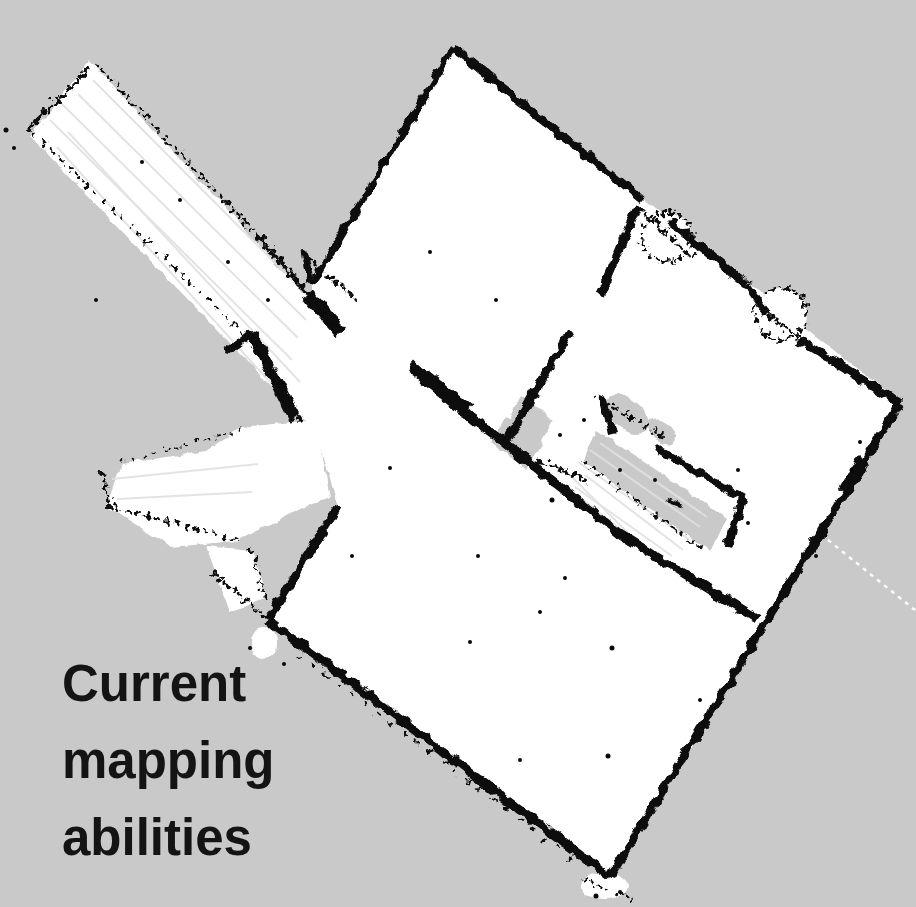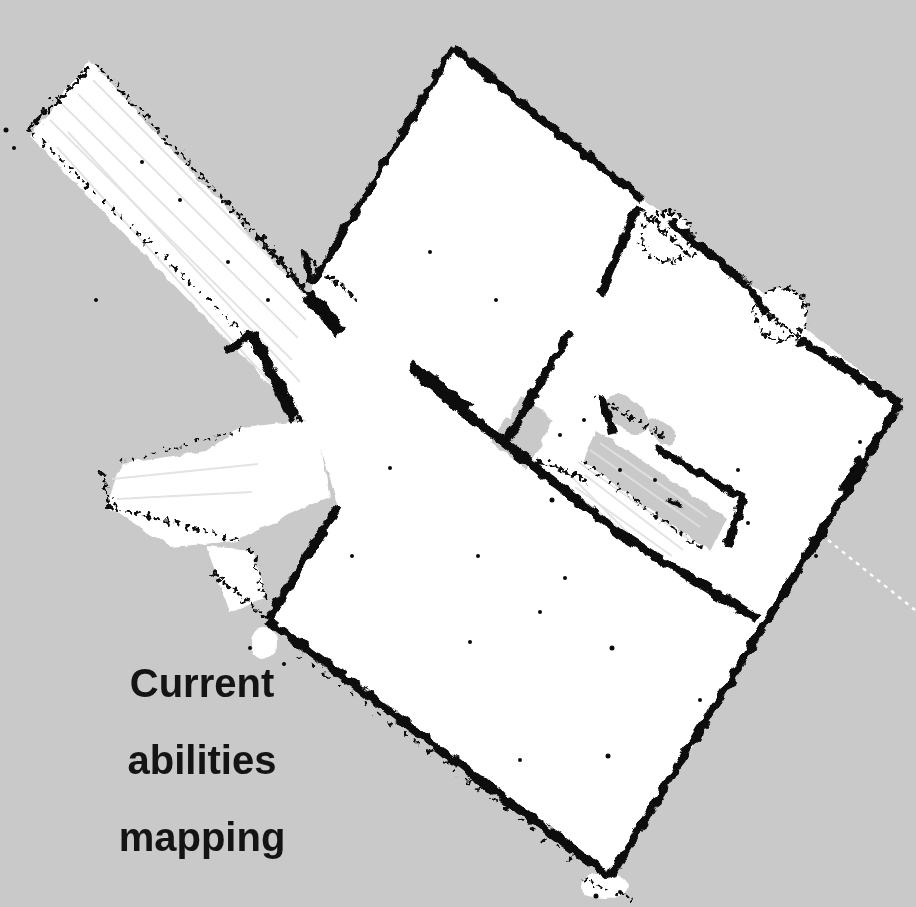--- a/index.html
+++ b/index.html
@@ -3,21 +3,21 @@
 <meta charset="utf-8">
 <style>
   html,body{margin:0;padding:0;background:#c9c9c9;}
   .stage{
     position:relative;width:916px;height:907px;overflow:hidden;
     background:#c9c9c9;font-family:"Liberation Sans",sans-serif;
   }
   .stage svg{display:block;position:absolute;left:0;top:0;}
   .caption{
     position:absolute;left:62px;top:645px;width:280px;
-    text-align:center;font-size:40px;font-weight:700;line-height:77px;
+    font-size:51px;font-weight:700;line-height:77px;
     color:#141414;letter-spacing:0;
   }
   .caption div{white-space:nowrap;}
 </style>
 </head>
 <body>
 
 <div class="stage">
 
   <svg width="916" height="907" viewBox="0 0 916 907">
@@ -158,17 +158,17 @@
       <circle cx="560" cy="435" r="2"></circle>
       <circle cx="620" cy="470" r="2"></circle>
       <circle cx="96" cy="300" r="2"></circle>
     </g>
 
     <line x1="828" y1="540" x2="915" y2="610" stroke-width="2.5" stroke-dasharray="4 5" opacity="0.95" stroke="#ffffff"></line>
   </svg>
 
   <div class="caption">
     <div>Current</div>
+    <div>mapping</div>
     <div>abilities</div>
-    <div>mapping</div>
   </div>
 
 </div>
 
 </body></html>

